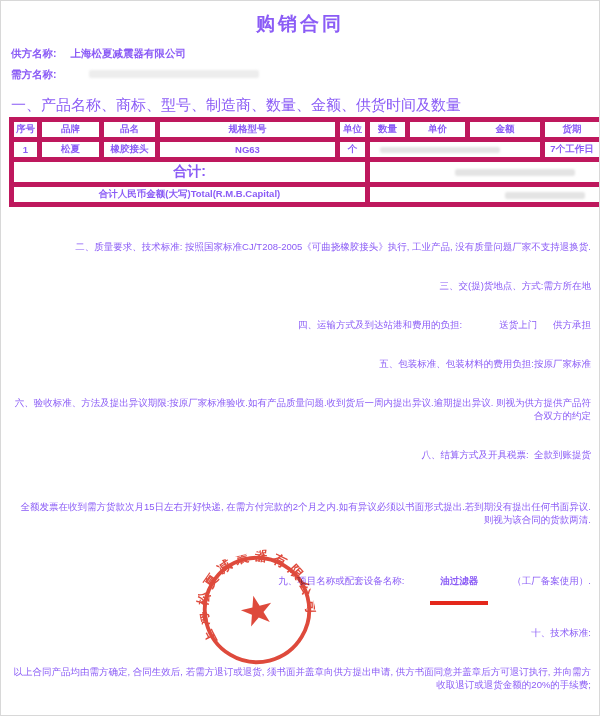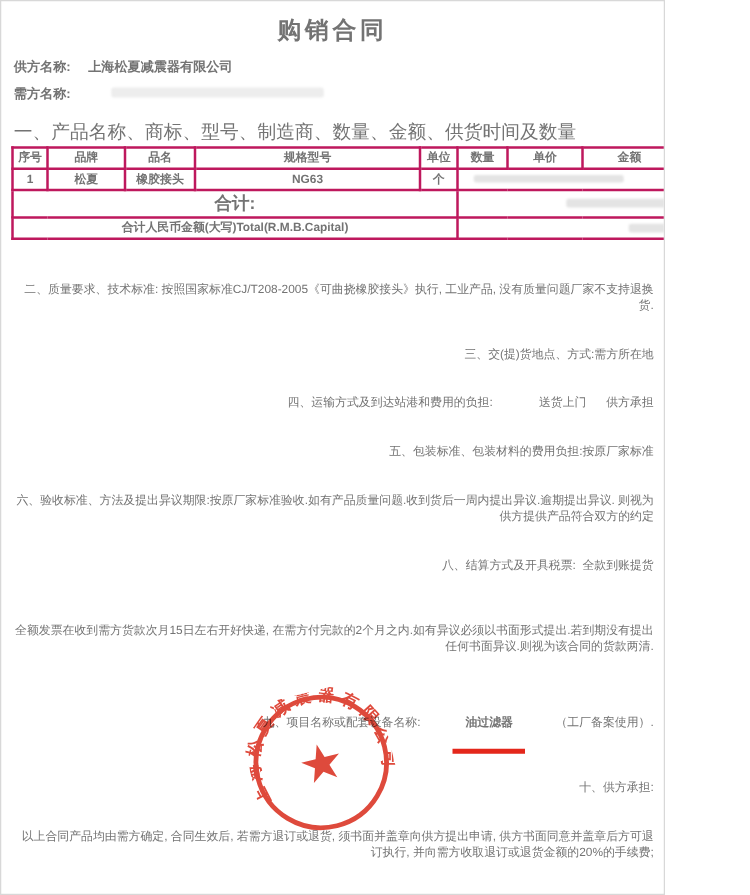--- a/index.html
+++ b/index.html
@@ -1,23 +1,23 @@
 <!DOCTYPE html>
 <html><head>
 <meta charset="utf-8">
 <style>
   * { box-sizing: border-box; margin: 0; padding: 0; }
   html, body { background: #ffffff; }
   .page {
-    width: 532px; height: 716px;
+    width: 600px; height: 716px;
     position: relative;
     background: #ffffff;
     border: 1px solid #d8d8d8;
     font-family: "Liberation Sans", sans-serif;
-    color: #737373;
+    color: #8b5cf6;
     padding: 6px 8px 0 8px;
     overflow: hidden;
   }
   .title {
     text-align: center;
     font-size: 19px;
     font-weight: bold;
     letter-spacing: 3px;
     margin-top: 4px;
   }
@@ -44,21 +44,21 @@
   }
   table.products {
     width: 100%;
     border-collapse: collapse;
     margin-top: 2px;
     font-size: 9.5px;
     font-weight: bold;
     table-layout: fixed;
   }
   table.products th, table.products td {
-    border: 2px solid #be185d;
+    border: 5px solid #be185d;
     text-align: center;
     padding: 1px 2px;
     height: 13px;
     overflow: hidden;
     white-space: nowrap;
   }
   td.total-cell { text-align: right; padding-right: 14px; font-size: 14px; }
   .smudge {
     display: inline-block;
     background: #e4e4e4;
@@ -167,21 +167,21 @@
     <div class="clause-line">二、质量要求、技术标准: 按照国家标准CJ/T208-2005《可曲挠橡胶接头》执行, 工业产品, 没有质量问题厂家不支持退换货.</div>
     <div class="clause-line">三、交(提)货地点、方式:需方所在地</div>
     <div class="clause-line">四、运输方式及到达站港和费用的负担:              送货上门      供方承担</div>
     <div class="clause-line">五、包装标准、包装材料的费用负担:按原厂家标准</div>
     <div class="clause-line">六、验收标准、方法及提出异议期限:按原厂家标准验收.如有产品质量问题.收到货后一周内提出异议.逾期提出异议. 则视为供方提供产品符合双方的约定</div>
     <div class="clause-line">八、结算方式及开具税票:  全款到账提货</div>
     <div class="clause-line gap-lg">全额发票在收到需方货款次月15日左右开好快递, 在需方付完款的2个月之内.如有异议必须以书面形式提出.若到期没有提出任何书面异议.则视为该合同的货款两清.</div>
     <div class="clause-line gap-md">
       <span>九、项目名称或配套设备名称:</span><span class="c9-hl">油过滤器</span><span class="c9-suffix">（工厂备案使用）.</span>
     </div>
-    <div class="clause-line">十、供方承担:</div>
+    <div class="clause-line">十、技术标准:</div>
     <div class="clause-line">以上合同产品均由需方确定, 合同生效后, 若需方退订或退货, 须书面并盖章向供方提出申请, 供方书面同意并盖章后方可退订执行, 并向需方收取退订或退货金额的20%的手续费;</div>
     
     
     
     
     
     
     
     
     

